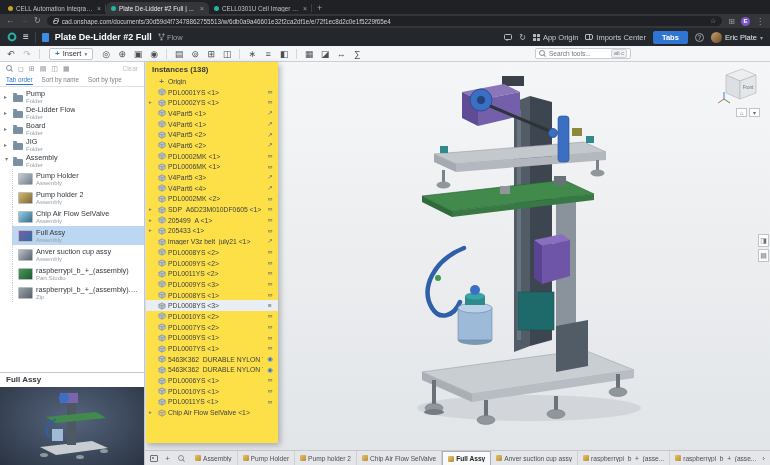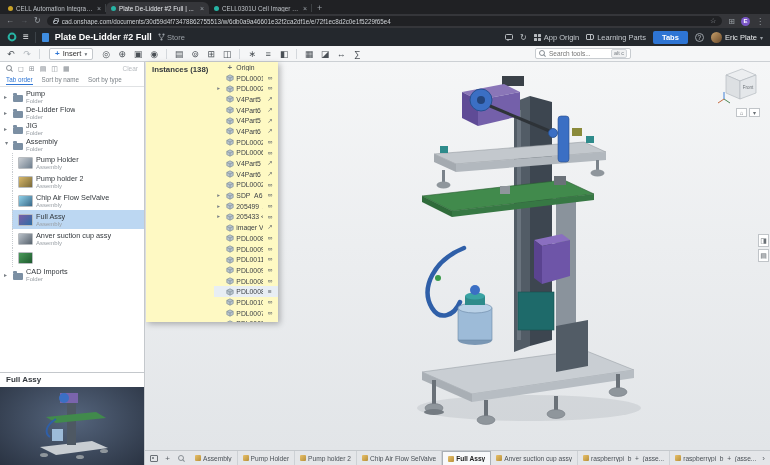--- a/index.html
+++ b/index.html
@@ -88,21 +88,21 @@
   .sb-thumb{width:15px;height:12px;border:1px solid #b8bcc0;border-radius:1px;flex:none;display:none}
   .sb-item.child .sb-thumb{display:block}
   .sb-text{min-width:0}
   .sb-name{font-size:7.3px;color:#33383d;white-space:nowrap;overflow:hidden;text-overflow:ellipsis}
   .sb-type{font-size:6px;color:#9aa0a6;line-height:7px}
   .sb-preview{border-top:1px solid #c4c8cc}
   .sb-preview-title{font-size:8px;font-weight:bold;color:#33383d;padding:2px 6px 3px}
   .sb-preview-img{height:78px;background:radial-gradient(ellipse at 50% 40%,#55657d,#2a3342);display:flex;align-items:center;justify-content:center}
 
   
-  .inst-panel{position:absolute;left:146px;top:62px;width:132px;height:260px;background:#fef9c3;box-shadow:2px 2px 6px rgba(0,0,0,.28);z-index:5;display:flex;flex-direction:row}
+  .inst-panel{position:absolute;left:146px;top:62px;width:132px;height:381px;background:#fde047;box-shadow:2px 2px 6px rgba(0,0,0,.28);z-index:5;display:flex;flex-direction:column}
   .inst-head{font-size:7.8px;font-weight:bold;color:#33383d;padding:3px 6px 2px}
   .inst-list{flex:1;overflow:hidden}
   .inst-row{display:flex;align-items:center;height:10.7px;padding:0 3px;gap:2px}
   .inst-row.hover{background:#e8eef4}
   .chev{width:6px;font-size:5.5px;color:#7a8086;visibility:hidden;flex:none;line-height:1}
   .inst-row.has-chev .chev{visibility:visible}
   .inst-icon{width:9px;flex:none;display:flex;align-items:center;justify-content:center}
   .inst-name{flex:1;font-size:6.8px;color:#3a3f44;white-space:nowrap;overflow:hidden;min-width:0}
   .inst-right{width:10px;flex:none;text-align:center;font-size:6.5px;color:#5a6066;line-height:1}
   .inst-right.r-mate::before{content:"∞"}
@@ -184,37 +184,37 @@
     <span class="os-div"></span>
     <span class="doc-ic"></span>
     <span class="doc-title">Plate De-Lidder #2 Full</span>
     <span class="branch">
       <svg width="7" height="8" viewBox="0 0 7 8">
         <circle cx="1.5" cy="1.5" r="1.1" fill="#9aa0a6"></circle>
         <circle cx="5.5" cy="1.5" r="1.1" fill="#9aa0a6"></circle>
         <circle cx="3.5" cy="6.5" r="1.1" fill="#9aa0a6"></circle>
         <path d="M1.5 2.5 C1.5 4.5 3.5 4 3.5 5.5 M5.5 2.5 C5.5 4.5 3.5 4 3.5 5.5" stroke="#9aa0a6" fill="none" stroke-width="0.8"></path>
       </svg>
-      <span>Store</span>
+      <span>Flow</span>
     </span>
     <div class="os-right">
       <span class="i-comment"></span>
       <span class="hist-ic">↻</span>
       <span class="os-link">
         <span class="i-grid">
             <i></i>
             <i></i>
             <i></i>
             <i></i>
           </span>
         <span>App Origin</span>
       </span>
       <span class="os-link">
         <span class="i-book"></span>
-        <span>Learning Parts</span>
+        <span>Imports Center</span>
       </span>
       <button class="share-btn">Tabs</button>
       <span class="help">?</span>
       <span class="user">
         <span class="user-av"></span>
         <span>Eric Plate</span>
         <span class="user-caret">▾</span>
       </span>
     </div>
   </div>
@@ -357,26 +357,35 @@
         <div class="sb-item folder">
           <span class="sb-chev">▸</span>
           <span class="i-folder"></span>
 
           <span class="sb-text">
             <span class="sb-name" style="display:block">De-Lidder Flow</span>
             <span class="sb-type" style="display:block">Folder</span>
           </span>
         </div>
 
-
         <div class="sb-item folder">
           <span class="sb-chev">▸</span>
           <span class="i-folder"></span>
 
           <span class="sb-text">
+            <span class="sb-name" style="display:block">Board</span>
+            <span class="sb-type" style="display:block">Folder</span>
+          </span>
+        </div>
+
+        <div class="sb-item folder">
+          <span class="sb-chev">▸</span>
+          <span class="i-folder"></span>
+
+          <span class="sb-text">
             <span class="sb-name" style="display:block">JIG</span>
             <span class="sb-type" style="display:block">Folder</span>
           </span>
         </div>
 
         <div class="sb-item folder expanded">
           <span class="sb-chev">▸</span>
           <span class="i-folder"></span>
 
           <span class="sb-text">
@@ -426,33 +435,36 @@
           <span class="sb-thumb" style="background: linear-gradient(135deg, rgb(184, 192, 200), rgb(88, 99, 110));"></span>
           <span class="sb-text">
             <span class="sb-name" style="display:block">Anver suction cup assy</span>
             <span class="sb-type" style="display:block">Assembly</span>
           </span>
         </div>
 
         <div class="sb-item child">
 
           <span class="sb-thumb" style="background: linear-gradient(135deg, rgb(74, 154, 90), rgb(30, 90, 46));"></span>
-        </div>
-
-
-
-        <div class="sb-item folder">
-          <span class="sb-chev">▸</span>
-          <span class="i-folder"></span>
-
-          <span class="sb-text">
-            <span class="sb-name" style="display:block">CAD Imports</span>
-            <span class="sb-type" style="display:block">Folder</span>
-          </span>
-        </div>
+          <span class="sb-text">
+            <span class="sb-name" style="display:block">raspberrypi_b_+_(assembly)</span>
+            <span class="sb-type" style="display:block">Part Studio</span>
+          </span>
+        </div>
+
+        <div class="sb-item child">
+
+          <span class="sb-thumb" style="background: linear-gradient(135deg, rgb(154, 162, 170), rgb(90, 98, 104));"></span>
+          <span class="sb-text">
+            <span class="sb-name" style="display:block">raspberrypi_b_+_(assembly).zip</span>
+            <span class="sb-type" style="display:block">Zip</span>
+          </span>
+        </div>
+
+
       </div>
     <div class="sb-preview">
       <div class="sb-preview-title">Full Assy</div>
       <div class="sb-preview-img">
         <svg width="120" height="74" viewBox="0 0 120 74">
           <polygon points="28,58 80,52 96,59 44,66" fill="#c8cdd2"></polygon>
           <rect x="55" y="10" width="9" height="46" fill="#4e5863"></rect>
           <polygon points="34,28 84,23 94,29 44,34" fill="#418a4c"></polygon>
           <rect x="48" y="4" width="18" height="10" fill="#7a64ac"></rect>
           <circle cx="52" cy="9" r="5" fill="#3b6fc4"></circle>

